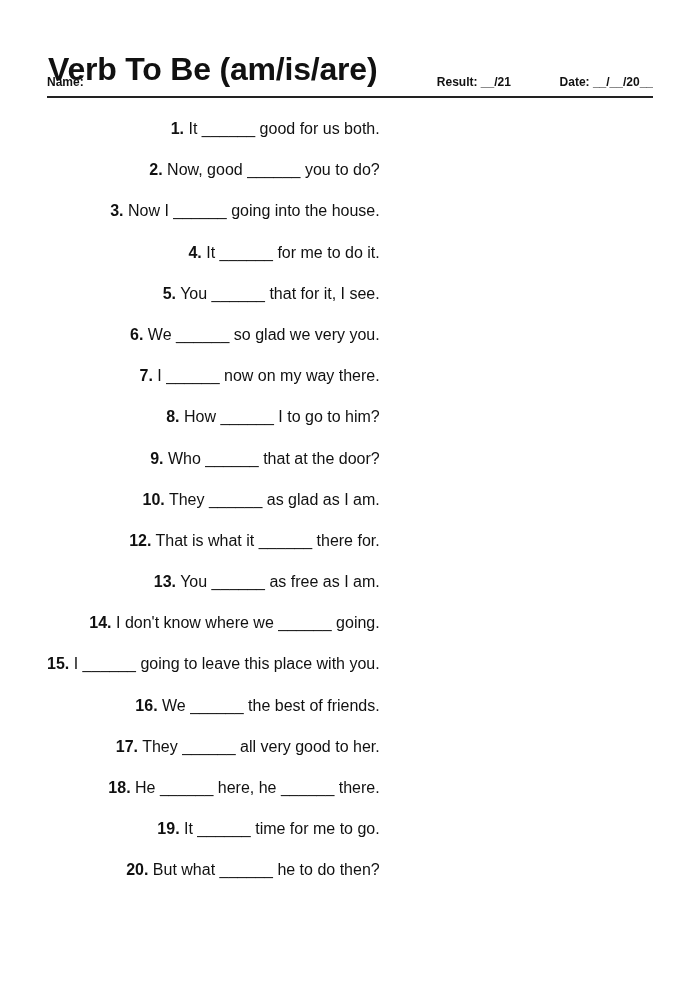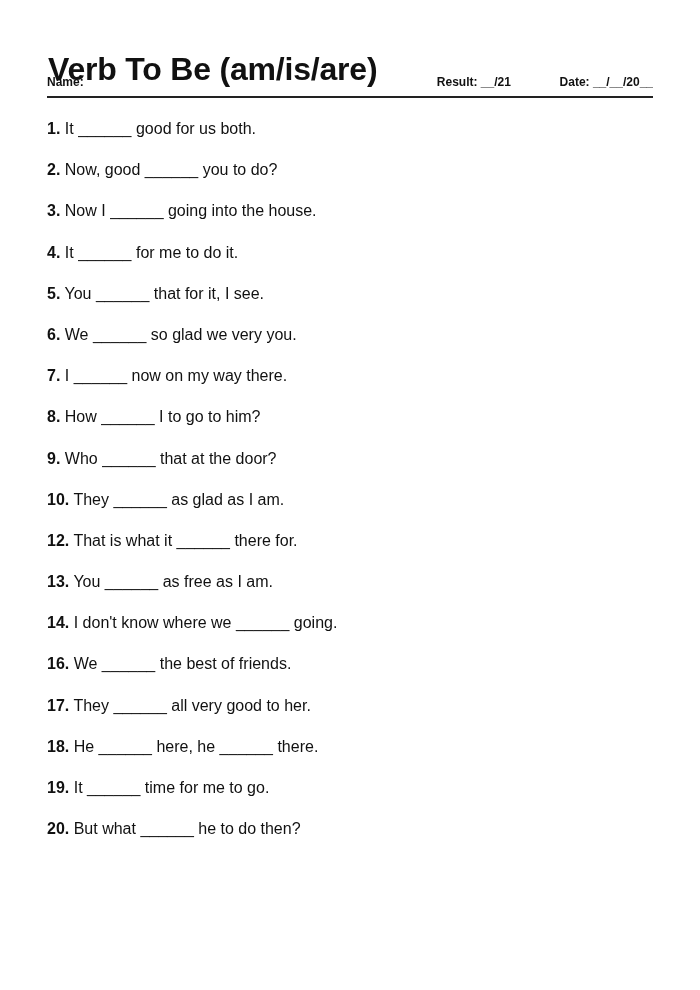--- a/index.html
+++ b/index.html
@@ -57,20 +57,21 @@
     height: 0;
     border-top: 2px solid #222222;
   }
   .questions {
     position: absolute;
     left: 47px;
     top: 118px;
     margin: 0;
     padding: 0;
     list-style: none;
+    text-align: right;
   }
   .question {
     height: 41.2px;
     font-size: 16px;
     line-height: 22px;
     white-space: pre;
   }
   .qnum { font-weight: bold; }
 </style>
 </head>
@@ -98,18 +99,19 @@
   <li class="question"><span class="qnum">4.</span><span> It ______ for me to do it.</span></li>
   <li class="question"><span class="qnum">5.</span><span> You ______ that for it, I see.</span></li>
   <li class="question"><span class="qnum">6.</span><span> We ______ so glad we very you.</span></li>
   <li class="question"><span class="qnum">7.</span><span> I ______ now on my way there.</span></li>
   <li class="question"><span class="qnum">8.</span><span> How ______ I to go to him?</span></li>
   <li class="question"><span class="qnum">9.</span><span> Who ______ that at the door?</span></li>
   <li class="question"><span class="qnum">10.</span><span> They ______ as glad as I am.</span></li>
   <li class="question"><span class="qnum">12.</span><span> That is what it ______ there for.</span></li>
   <li class="question"><span class="qnum">13.</span><span> You ______ as free as I am.</span></li>
   <li class="question"><span class="qnum">14.</span><span> I don't know where we ______ going.</span></li>
+  <li class="question"><span class="qnum">15.</span><span> I ______ going to leave this place with you.</span></li>
   <li class="question"><span class="qnum">16.</span><span> We ______ the best of friends.</span></li>
   <li class="question"><span class="qnum">17.</span><span> They ______ all very good to her.</span></li>
   <li class="question"><span class="qnum">18.</span><span> He ______ here, he ______ there.</span></li>
   <li class="question"><span class="qnum">19.</span><span> It ______ time for me to go.</span></li>
   <li class="question"><span class="qnum">20.</span><span> But what ______ he to do then?</span></li>
 </ol>
 
 </body></html>

